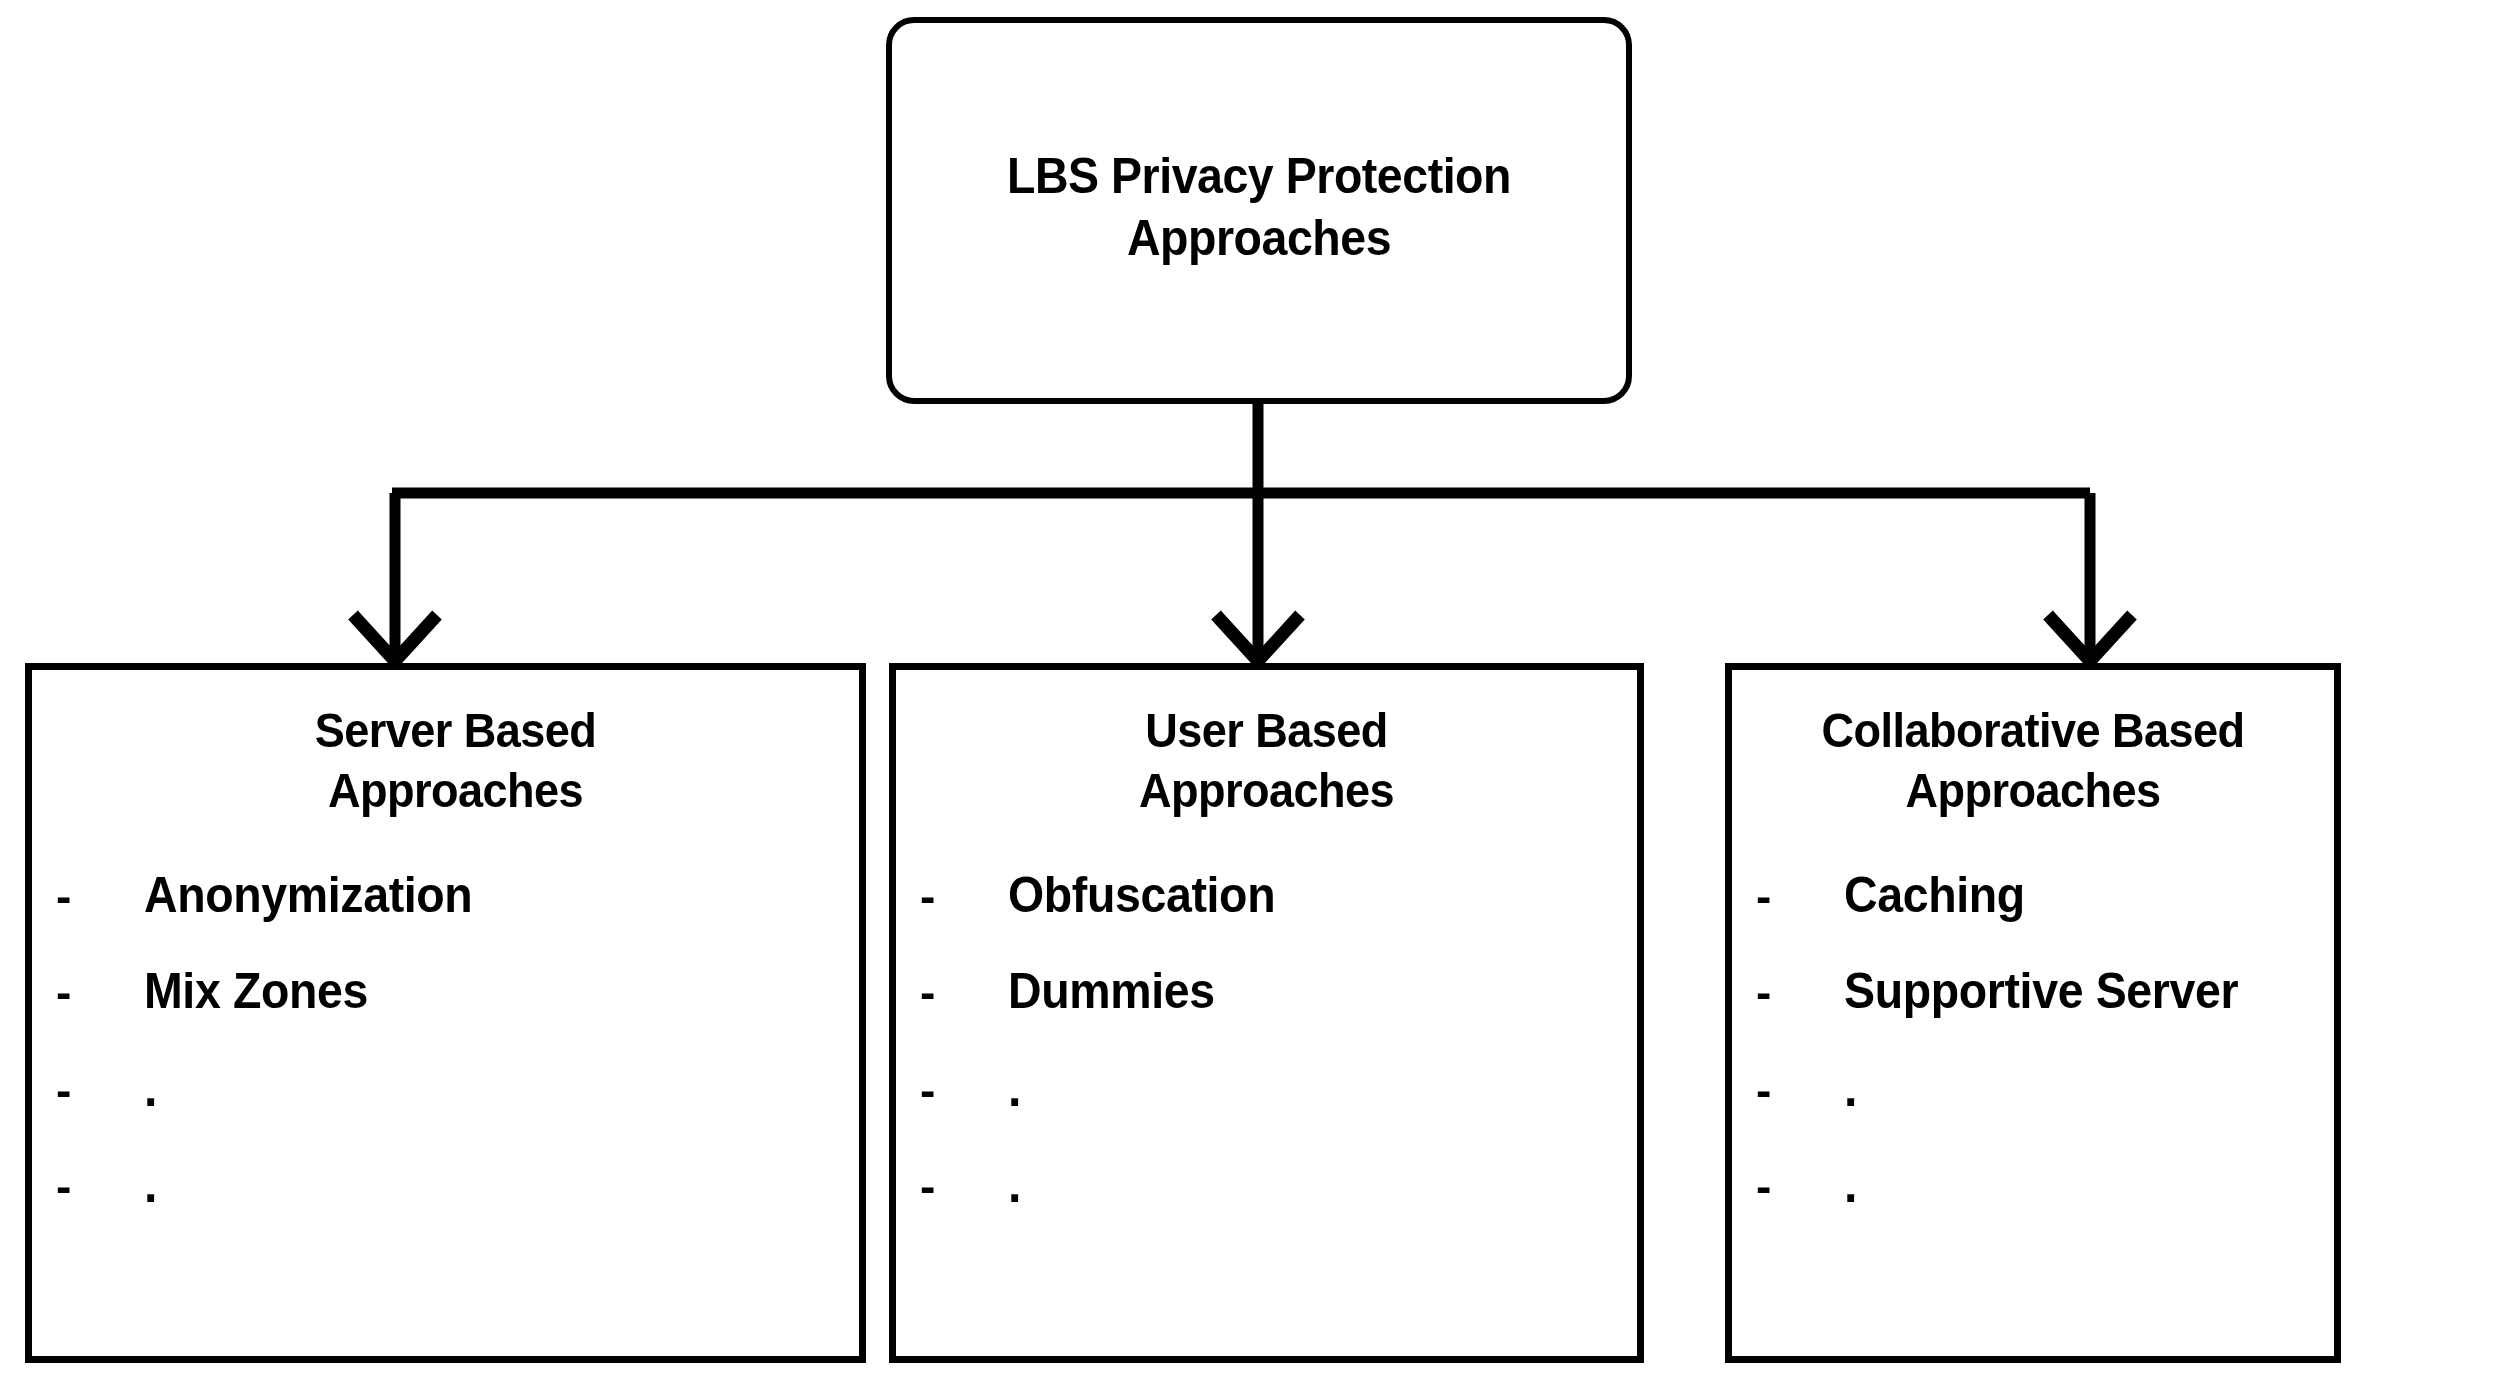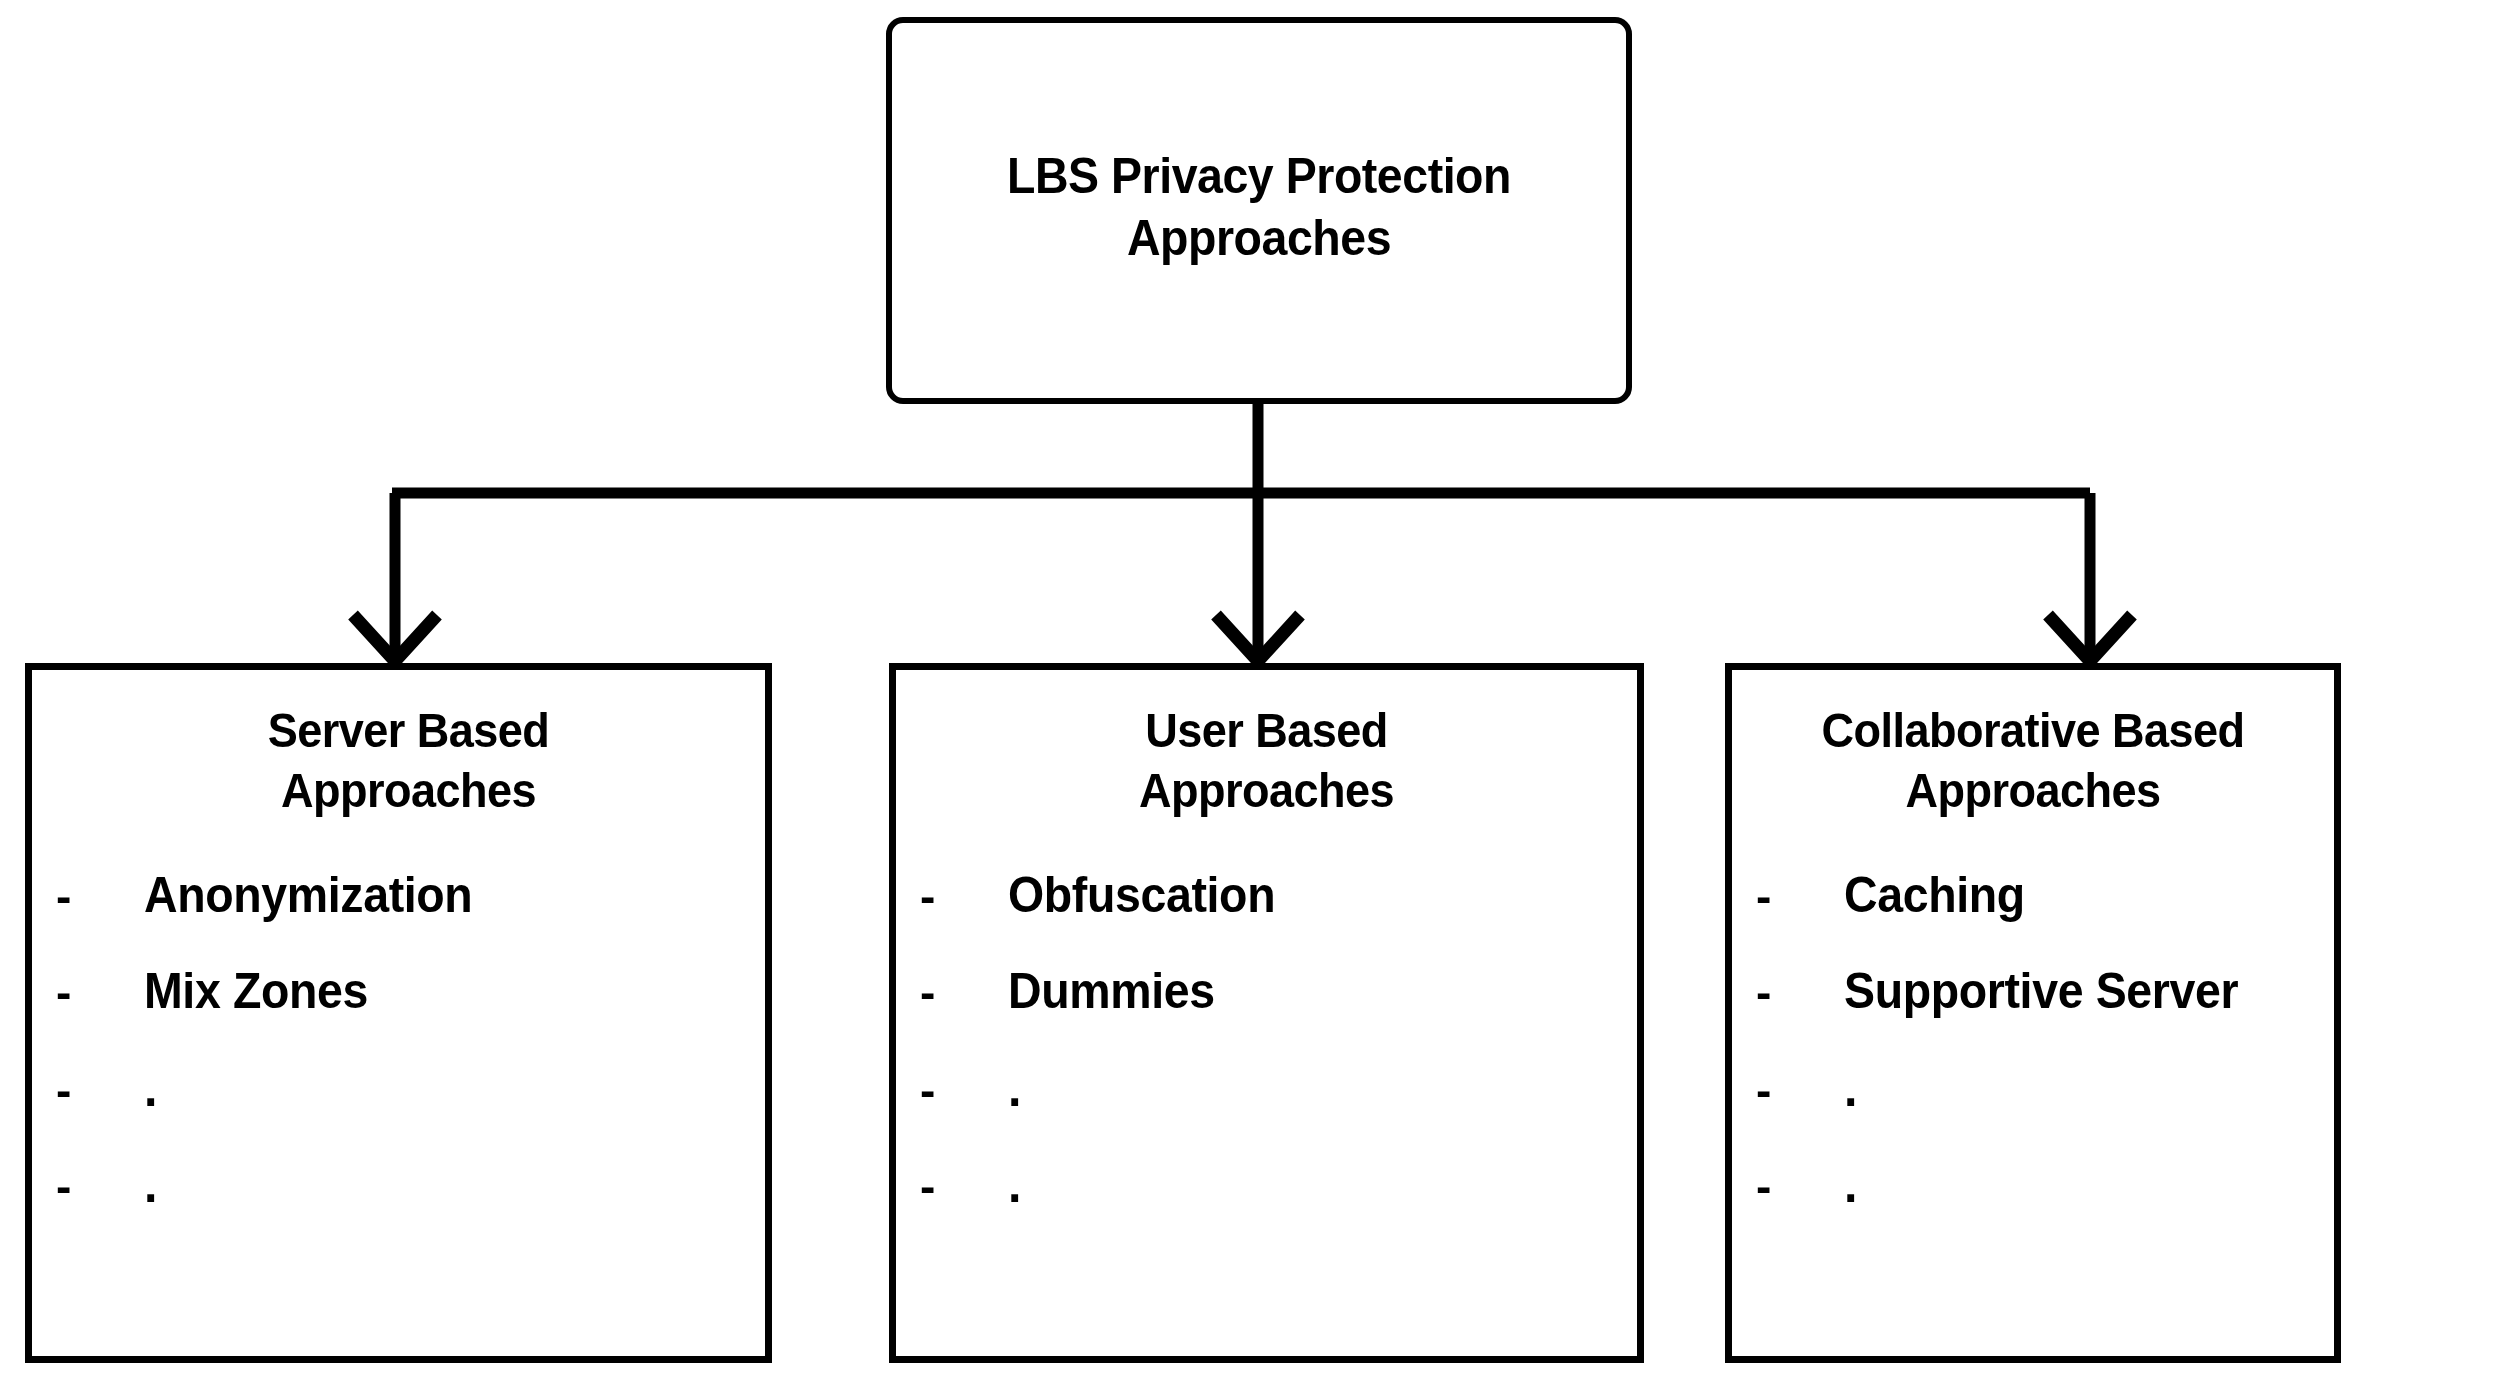--- a/index.html
+++ b/index.html
@@ -30,21 +30,21 @@
 
   
   .root-node {
     position: absolute;
     left: 886px;
     top: 17px;
     width: 746px;
     height: 387px;
     box-sizing: border-box;
     border: 6px solid #000000;
-    border-radius: 17px;
+    border-radius: 28px;
     background: #ffffff;
     display: flex;
     align-items: center;
     justify-content: flex-end;
   }
   .root-title {
     text-align: center;
     font-weight: bold;
     font-size: 50px;
     line-height: 1.24;
@@ -58,21 +58,21 @@
   
   .child-node {
     position: absolute;
     top: 663px;
     height: 700px;
     box-sizing: border-box;
     border: 7px solid #000000;
     background: #ffffff;
     overflow: hidden;
   }
-  #child-0 { left: 25px;   width: 747px; padding-left: 20px; }
+  #child-0 { left: 25px;   width: 841px; padding-left: 20px; }
   #child-1 { left: 889px;  width: 755px; }
   #child-2 { left: 1725px; width: 616px; }
 
   .child-title {
     text-align: center;
     font-weight: bold;
     font-size: 49px;
     line-height: 1.22;
     color: #000000;
     letter-spacing: -0.6px;

